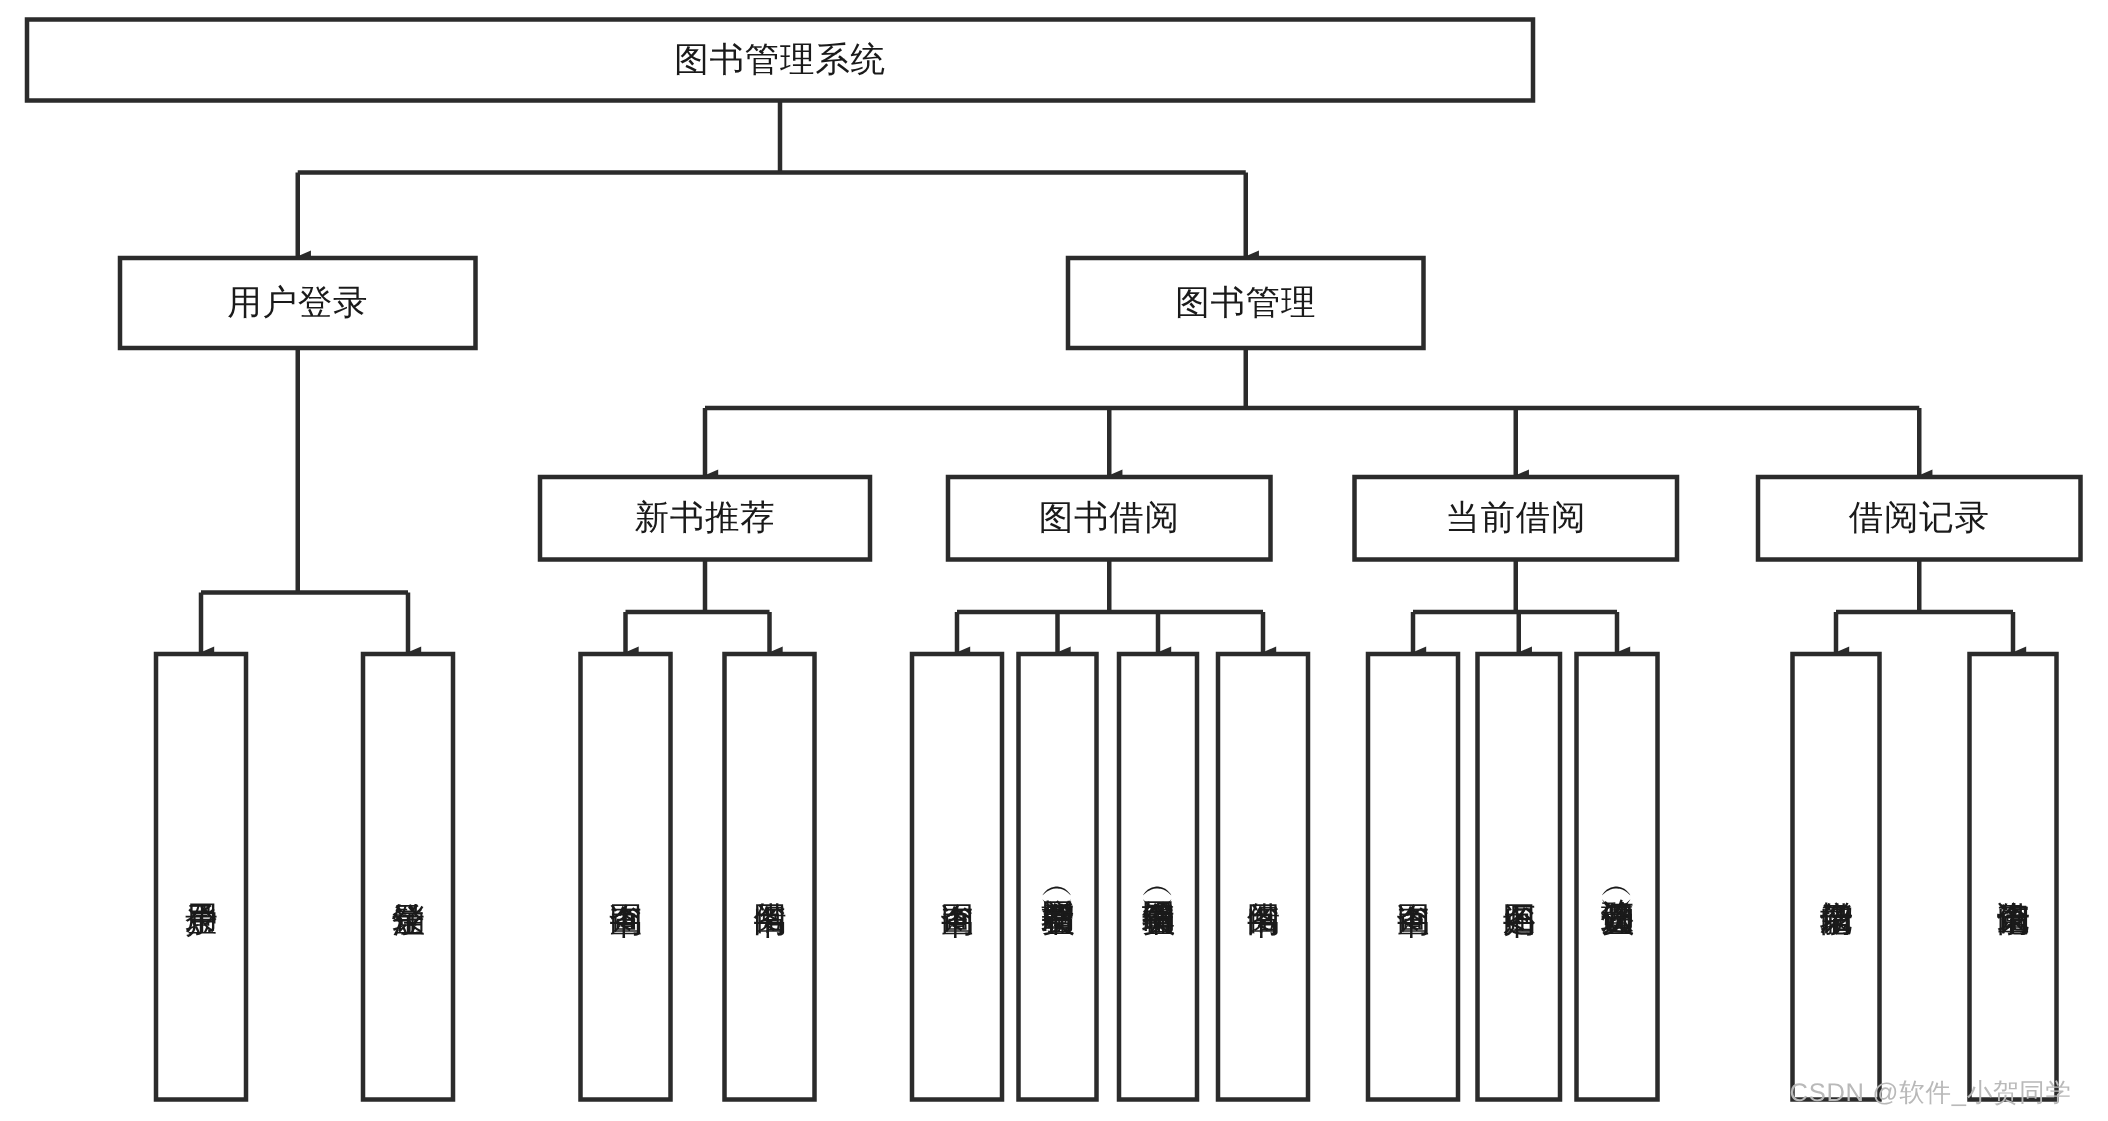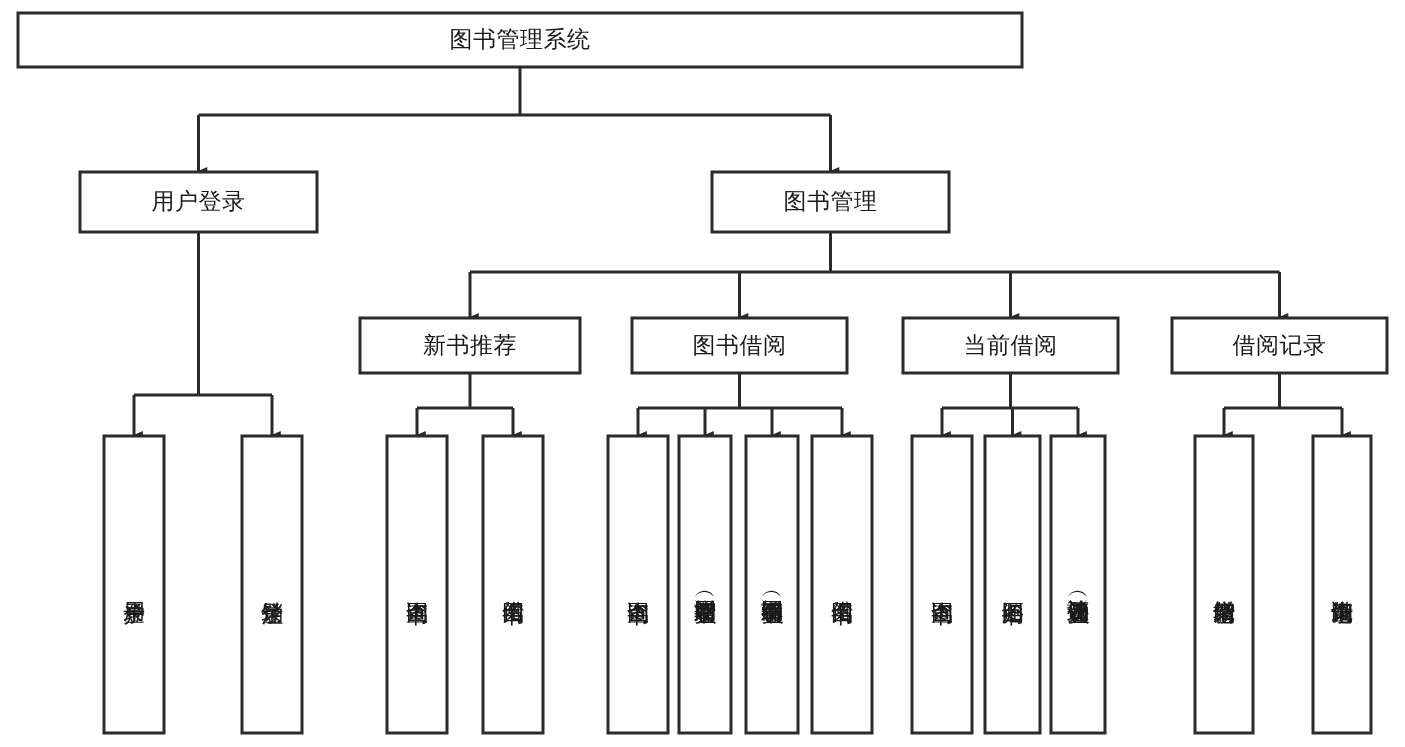--- a/index.html
+++ b/index.html
@@ -212,13 +212,14 @@
       <div class="vlabel-wrap node-label-v" style="left: 679px; top: 436px; width: 52px; height: 297px;">新增图书（管理员）</div>
       <div class="vlabel-wrap node-label-v" style="left: 746px; top: 436px; width: 52px; height: 297px;">编辑图书（管理员）</div>
       <div class="vlabel-wrap node-label-v" style="left: 812px; top: 436px; width: 60px; height: 297px;">借阅图书</div>
       <div class="vlabel-wrap node-label-v" style="left: 912px; top: 436px; width: 60px; height: 297px;">查询图书</div>
       <div class="vlabel-wrap node-label-v" style="left: 985px; top: 436px; width: 55px; height: 297px;">归还图书</div>
       <div class="vlabel-wrap node-label-v" style="left: 1051px; top: 436px; width: 54px; height: 297px;">确认归还（管理员）</div>
       <div class="vlabel-wrap node-label-v" style="left: 1195px; top: 436px; width: 58px; height: 297px;">新增借阅记录</div>
       <div class="vlabel-wrap node-label-v" style="left: 1313px; top: 436px; width: 58px; height: 297px;">查询借阅记录</div>
     </div>
 
+  <div id="watermark" style="left: 1193px; top: 717px; color: rgb(185, 185, 185);">CSDN @软件_小贺同学</div>
 </div>
 
 </body></html>

